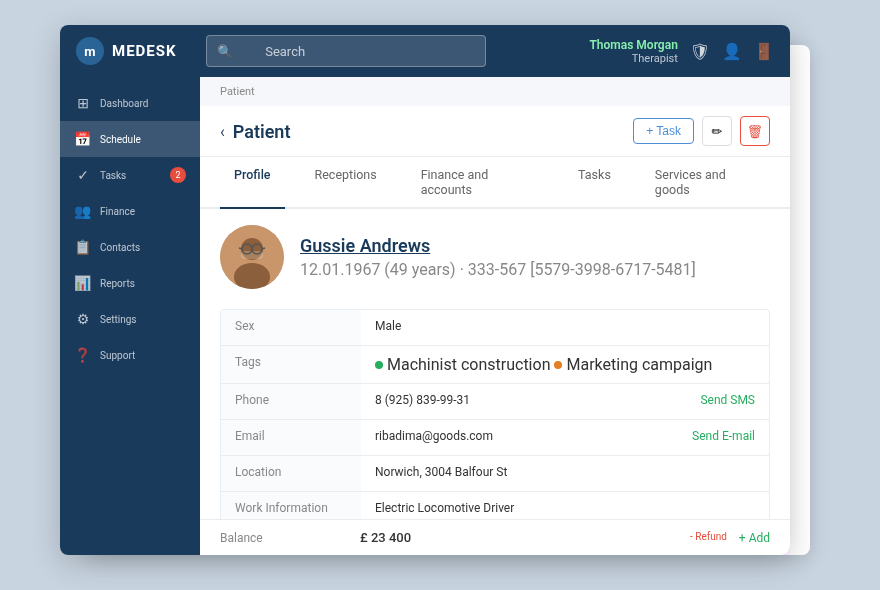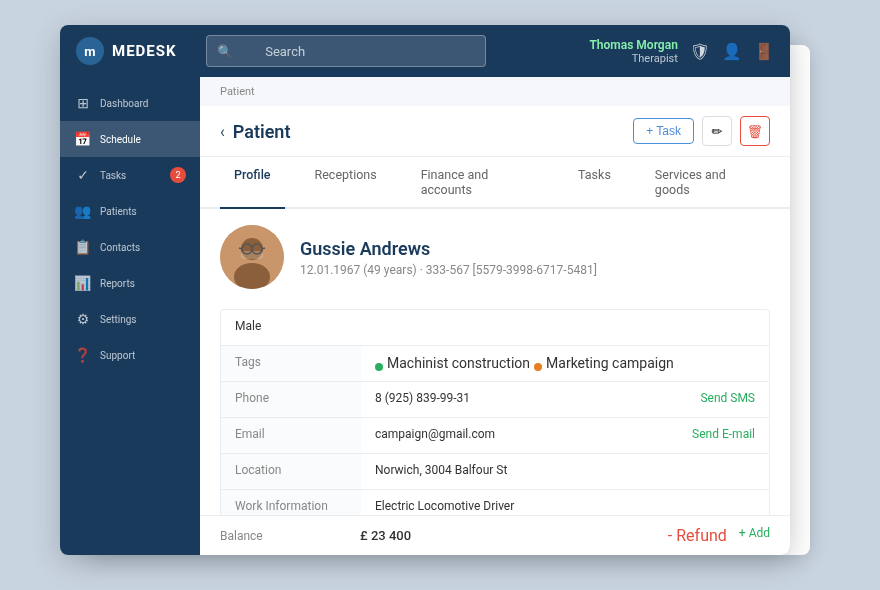--- a/index.html
+++ b/index.html
@@ -338,24 +338,25 @@
       height: 64px;
     }
 
     .patient-name-block {}
 
     .patient-full-name {
       font-size: 18px;
       font-weight: 600;
       color: #1a3a5c;
       margin-bottom: 4px;
+      text-decoration: underline;
     }
 
     .patient-meta {
-      font-size: 12px;
+      font-size: 16px;
       color: #888;
     }
 
     
     .info-table {
       width: 100%;
       border: 1px solid #e8edf2;
       border-radius: 4px;
       overflow: hidden;
     }
@@ -396,23 +397,23 @@
 
     .action-link {
       color: #27ae60;
       font-size: 12px;
       cursor: pointer;
       white-space: nowrap;
     }
 
     .tag {
       display: flex;
-      align-items: flex-end;
+      align-items: center;
       gap: 4px;
-      font-size: 14px;
+      font-size: 16px;
     }
 
     .tag-dot {
       width: 8px;
       height: 8px;
       border-radius: 50%;
     }
 
     .tag-dot.green { background: #27ae60; }
     .tag-dot.orange { background: #e67e22; }
@@ -441,21 +442,21 @@
       flex: 1;
     }
 
     .balance-actions {
       display: flex;
       gap: 12px;
     }
 
     .balance-btn-refund {
       color: #e74c3c;
-      font-size: 16px;
+      font-size: 10px;
       cursor: pointer;
     }
 
     .balance-btn-add {
       color: #27ae60;
       font-size: 12px;
       cursor: pointer;
     }
 
     .info-value-multi {
@@ -508,21 +509,21 @@
           <span class="sidebar-item-icon">📅</span>
           <span class="sidebar-item-label">Schedule</span>
         </div>
         <div class="sidebar-item">
           <span class="sidebar-item-icon">✓</span>
           <span class="sidebar-item-label">Tasks</span>
           <span class="badge">2</span>
         </div>
         <div class="sidebar-item">
           <span class="sidebar-item-icon">👥</span>
-          <span class="sidebar-item-label">Patients</span>
+          <span class="sidebar-item-label">Finance</span>
         </div>
         <div class="sidebar-item">
           <span class="sidebar-item-icon">📋</span>
           <span class="sidebar-item-label">Contacts</span>
         </div>
         <div class="sidebar-item">
           <span class="sidebar-item-icon">📊</span>
           <span class="sidebar-item-label">Reports</span>
         </div>
         <div class="sidebar-item">
@@ -582,20 +583,21 @@
             </div>
             <div class="patient-name-block">
               <div class="patient-full-name">Gussie Andrews</div>
               <div class="patient-meta">12.01.1967 (49 years) · 333-567 [5579-3998-6717-5481]</div>
             </div>
           </div>
 
           <div class="info-table">
 
             <div class="info-row">
+              <div class="info-label">Sex</div>
               <div class="info-value">Male</div>
             </div>
 
             <div class="info-row">
               <div class="info-label">Tags</div>
               <div class="info-value">
                 <span class="tag">
                   <span class="tag-dot green"></span>
                   <span>Machinist construction</span>
                 </span>
@@ -610,21 +612,21 @@
               <div class="info-label">Phone</div>
               <div class="info-value with-action">
                 <span>8 (925) 839-99-31</span>
                 <span class="action-link">Send SMS</span>
               </div>
             </div>
 
             <div class="info-row">
               <div class="info-label">Email</div>
               <div class="info-value with-action">
-                <span>campaign@gmail.com</span>
+                <span>ribadima@goods.com</span>
                 <span class="action-link">Send E-mail</span>
               </div>
             </div>
 
             <div class="info-row">
               <div class="info-label">Location</div>
               <div class="info-value">Norwich, 3004 Balfour St</div>
             </div>
 
             <div class="info-row">

